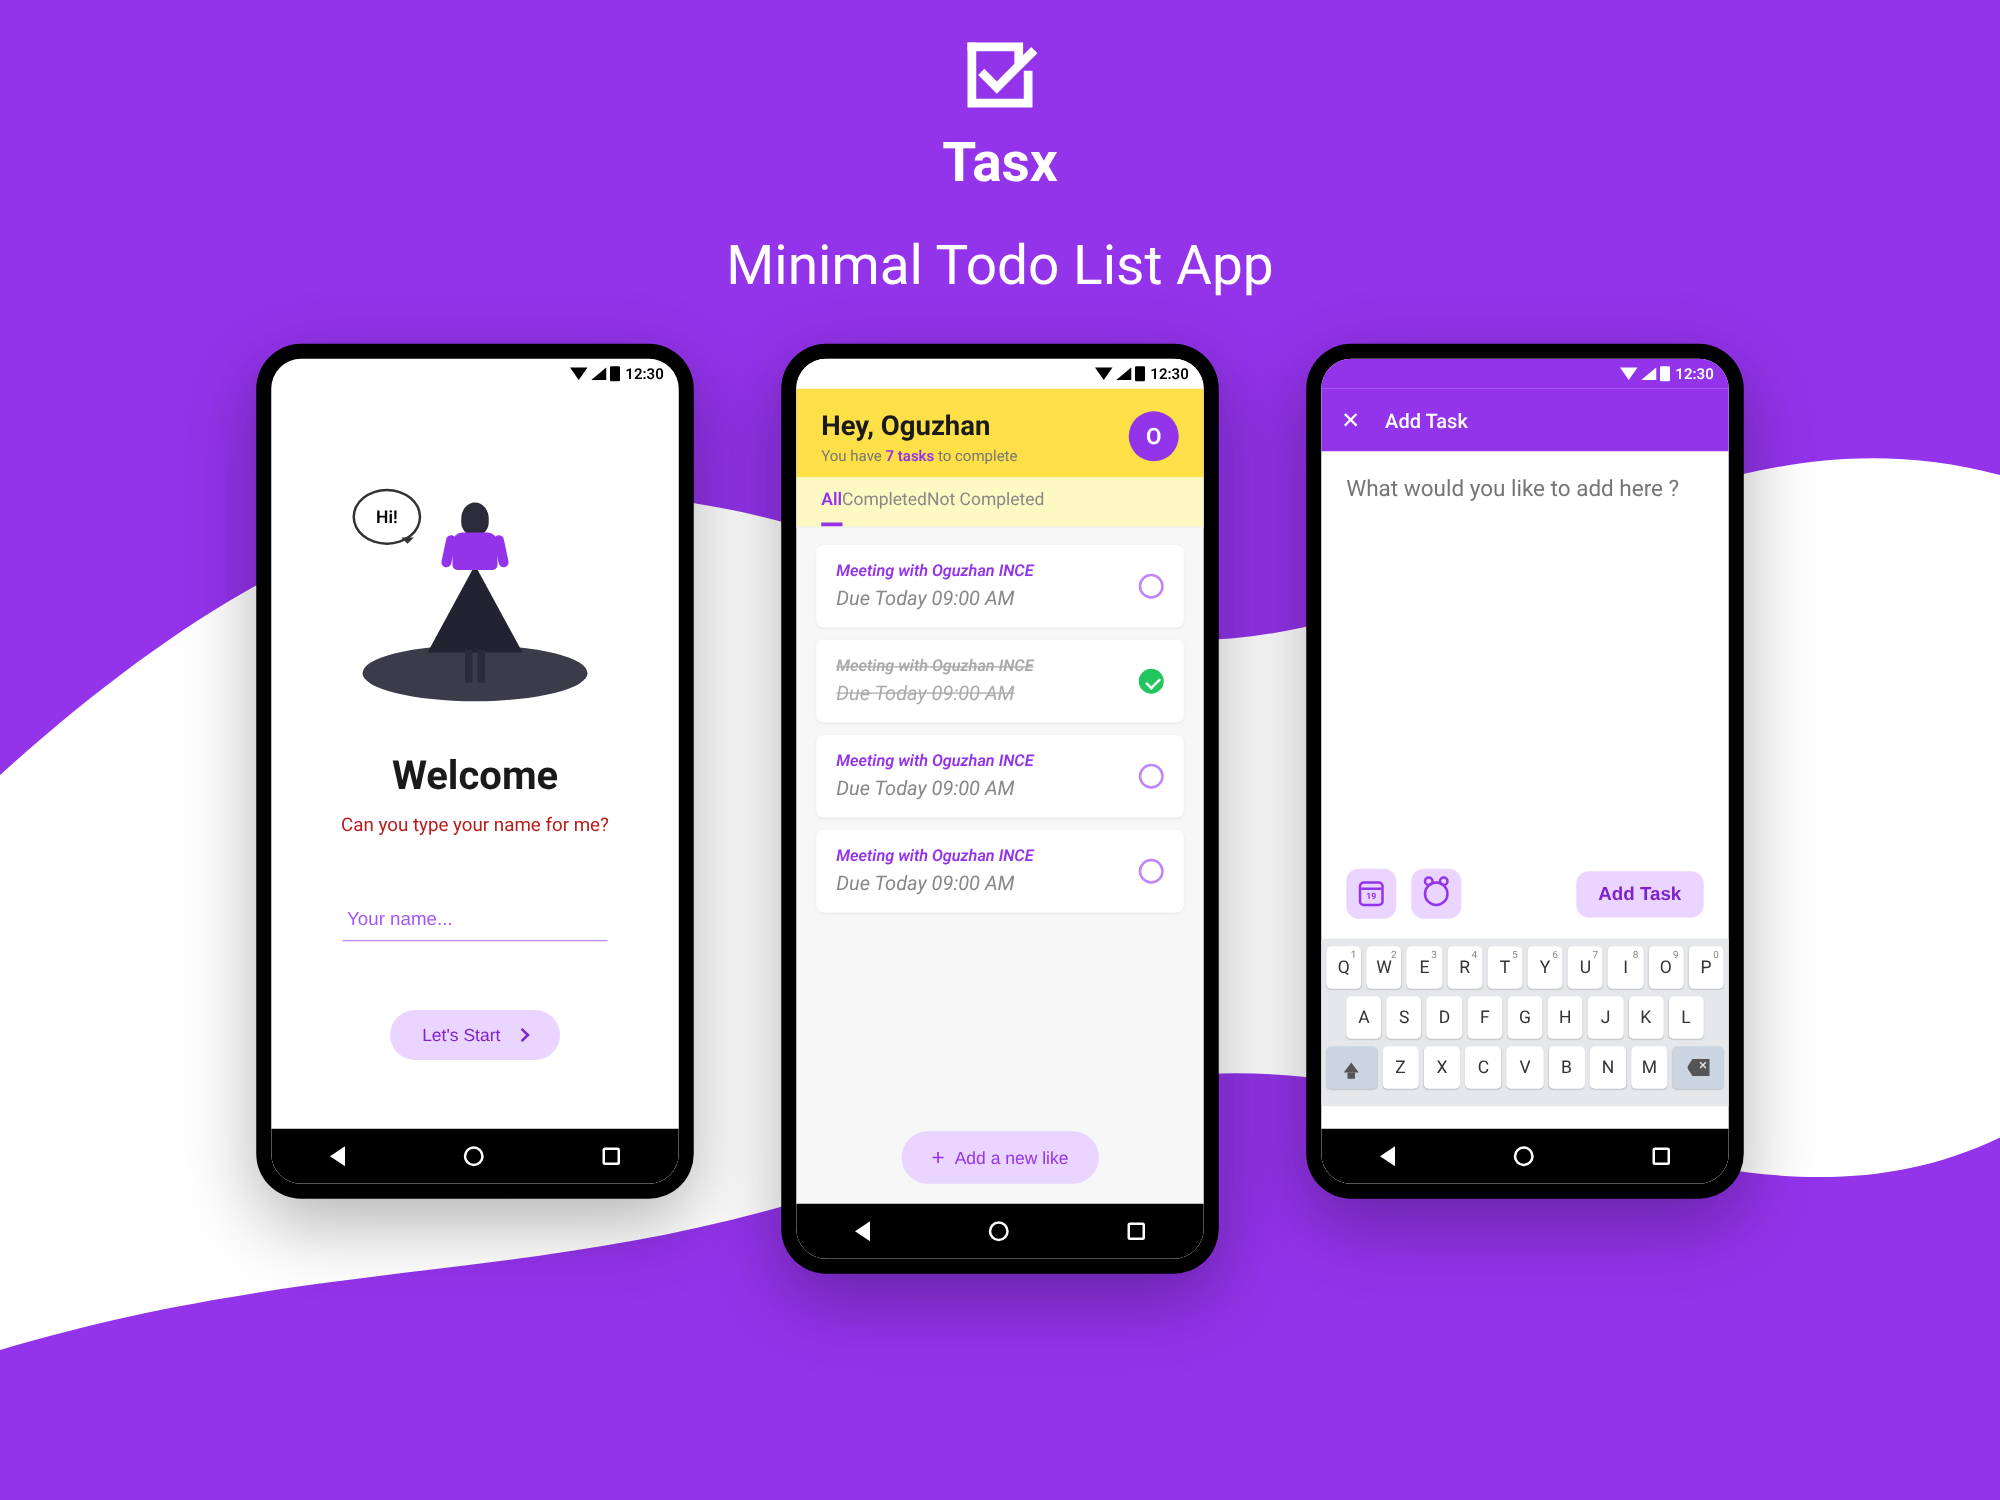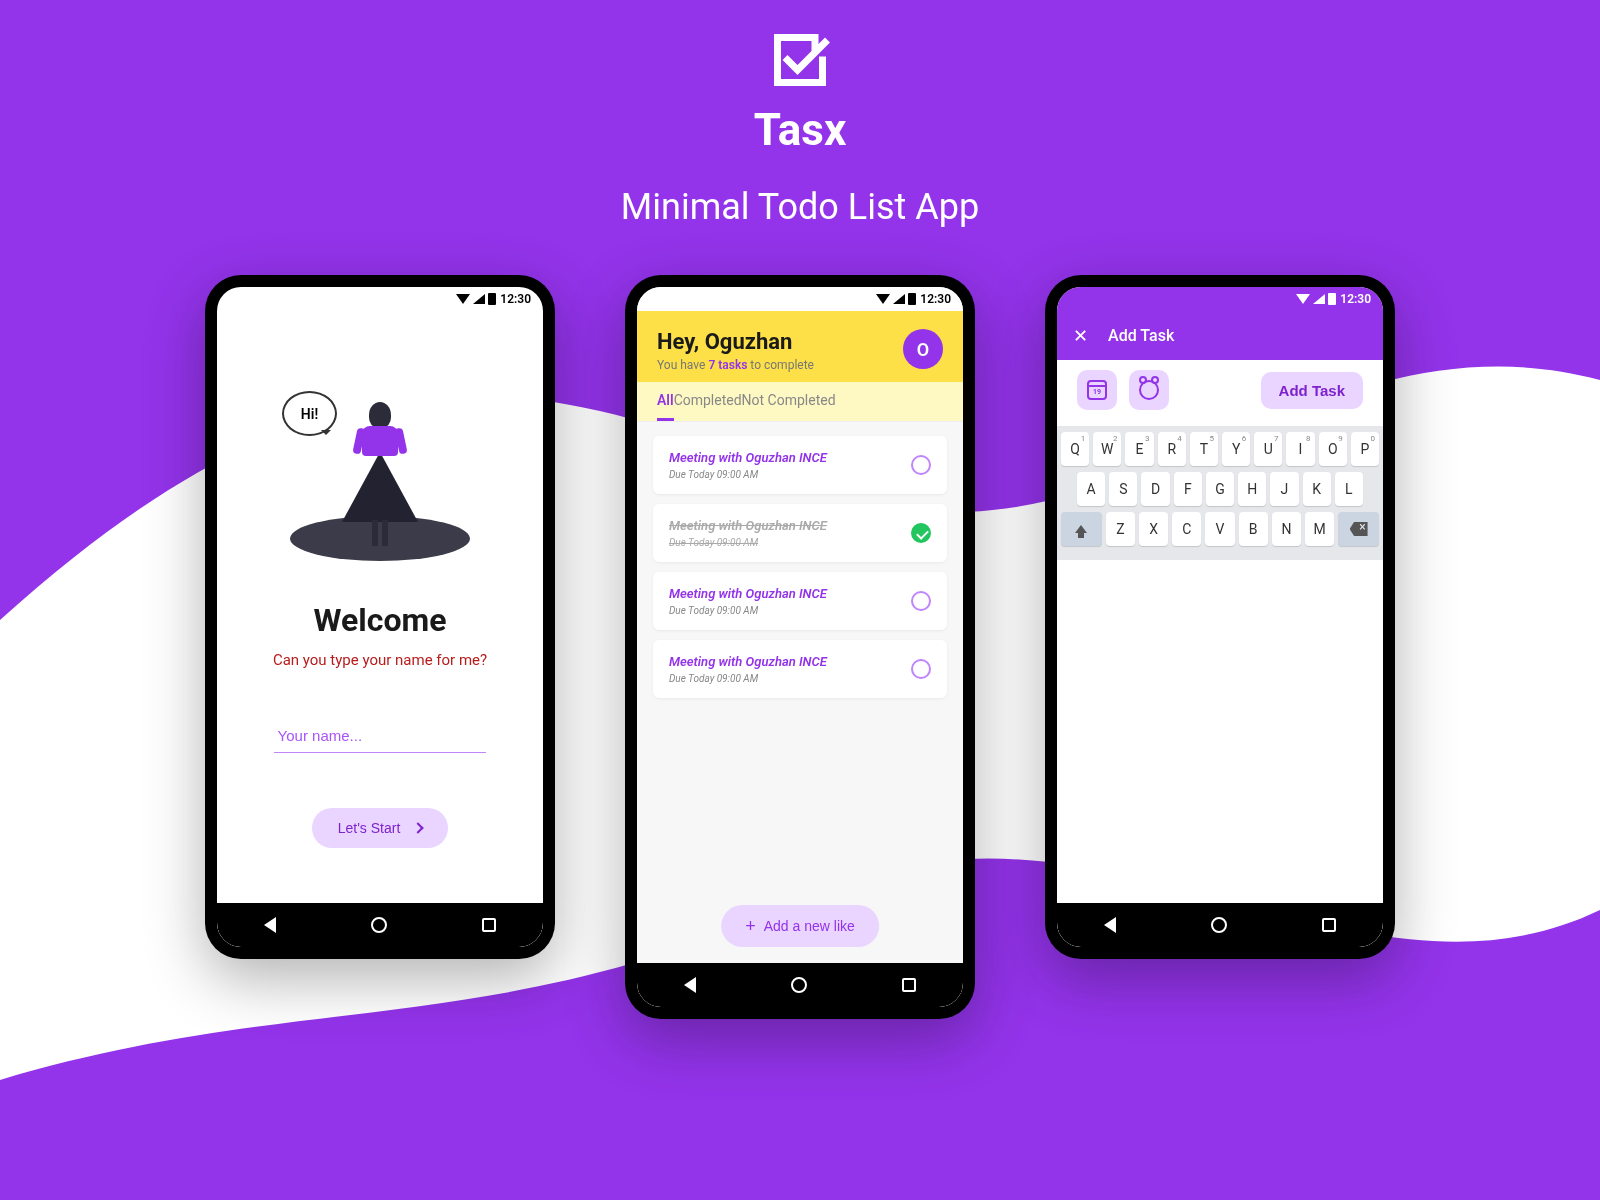--- a/index.html
+++ b/index.html
@@ -3,21 +3,21 @@
 <meta charset="utf-8">
 <style>
   * { box-sizing: border-box; margin: 0; padding: 0; }
   html, body { width: 1600px; height: 1200px; overflow: hidden; font-family: -apple-system, BlinkMacSystemFont, "Segoe UI", Roboto, sans-serif; }
   .bg-purple { background: #9333ea; position: absolute; inset: 0; }
   .bg-white-wave { position: absolute; left: 0; right: 0; top: 0; bottom: 0; }
   .bg-white-wave svg { width: 100%; height: 100%; display: block; }
   .header { position: absolute; top: 30px; left: 0; right: 0; text-align: center; color: white; }
   .logo-icon { display: inline-block; margin-bottom: 10px; }
   .logo-text { font-size: 44px; font-weight: 700; margin-bottom: 30px; }
-  .tagline { font-size: 36px; font-weight: 400; }
+  .tagline { font-size: 44px; font-weight: 400; }
   .phones { position: absolute; top: 275px; left: 0; right: 0; display: flex; justify-content: center; gap: 70px; align-items: flex-start; }
   .phone { width: 350px; border-radius: 36px; background: #000; padding: 12px; position: relative; box-shadow: 0 20px 60px rgba(0,0,0,0.3); }
   .phone.tall { padding-bottom: 12px; }
   .phone-screen { background: #fff; border-radius: 24px; overflow: hidden; position: relative; }
   .phone-1 .phone-screen { height: 660px; background: #fff; }
   .phone-2 .phone-screen { height: 720px; background: #f7f7f7; }
   .phone-3 .phone-screen { height: 660px; background: #fff; }
   .status-bar { height: 24px; display: flex; justify-content: flex-end; align-items: center; padding: 0 12px; gap: 4px; font-size: 12px; font-weight: 600; }
   .status-bar.light { color: #000; }
   .status-bar.dark { color: #fff; background: #9333ea; }
@@ -58,21 +58,21 @@
   .greet-title { font-size: 22px; font-weight: 700; color: #1a1a1a; margin-bottom: 4px; }
   .greet-sub { font-size: 12px; color: #777; }
   .greet-sub strong { color: #9333ea; font-weight: 600; }
   .avatar { width: 40px; height: 40px; border-radius: 50%; background: #9333ea; color: #fff; display: flex; align-items: center; justify-content: center; font-weight: 600; font-size: 18px; }
   .filters { display: flex; gap: 0; padding: 10px 20px 0; background: #fef9c3; border-bottom: 1px solid #eee; }
   .filter { font-size: 14px; color: #888; padding-bottom: 10px; cursor: pointer; }
   .filter.active { color: #9333ea; font-weight: 600; border-bottom: 3px solid #9333ea; }
   .task-list { padding: 14px 16px; }
   .task-card { background: #fff; border-radius: 6px; padding: 14px 16px; margin-bottom: 10px; box-shadow: 0 1px 3px rgba(0,0,0,0.06); display: flex; justify-content: space-between; align-items: center; font-style: italic; }
   .task-info .t-title { font-size: 13px; font-weight: 600; color: #9333ea; margin-bottom: 4px; }
-  .task-info .t-due { font-size: 10px; color: #888; }
+  .task-info .t-due { font-size: 16px; color: #888; }
   .task-card.done .t-title, .task-card.done .t-due { text-decoration: line-through; color: #aaa; }
   .task-check { width: 20px; height: 20px; border-radius: 50%; border: 2px solid #c084fc; flex-shrink: 0; }
   .task-check.checked { background: #22c55e; border-color: #22c55e; position: relative; }
   .task-check.checked::after { content: ""; position: absolute; top: 3px; left: 6px; width: 5px; height: 9px; border: solid #fff; border-width: 0 2px 2px 0; transform: rotate(45deg); }
   .add-task-fab { position: absolute; bottom: 60px; left: 50%; transform: translateX(-50%); background: #e9d5ff; color: #9333ea; border: none; padding: 12px 24px; border-radius: 999px; font-size: 14px; font-weight: 500; display: flex; align-items: center; gap: 8px; cursor: pointer; }
   .plus-ic { font-size: 18px; line-height: 1; }
 
   
   .add-header { background: #9333ea; color: #fff; padding: 14px 16px; display: flex; align-items: center; gap: 20px; }
   .close-x { font-size: 18px; cursor: pointer; }
@@ -241,20 +241,23 @@
             <span class="wifi-tri"></span>
             <span class="sig-tri"></span>
             <span class="batt"></span>
           </span>
         <span>12:30</span>
       </div>
       <div class="add-header">
         <span class="close-x">✕</span>
         <span class="add-title">Add Task</span>
       </div>
+      <div class="add-body">
+        <textarea class="add-textarea" placeholder="What would you like to add here ?" style=""></textarea>
+      </div>
       <div class="add-toolbar">
         <div class="tool-icons">
           <div class="tool-btn">
               <span class="cal-ic"></span>
             </div>
           <div class="tool-btn">
               <span class="clock-ic"></span>
             </div>
         </div>
         <button class="add-submit">Add Task</button>

